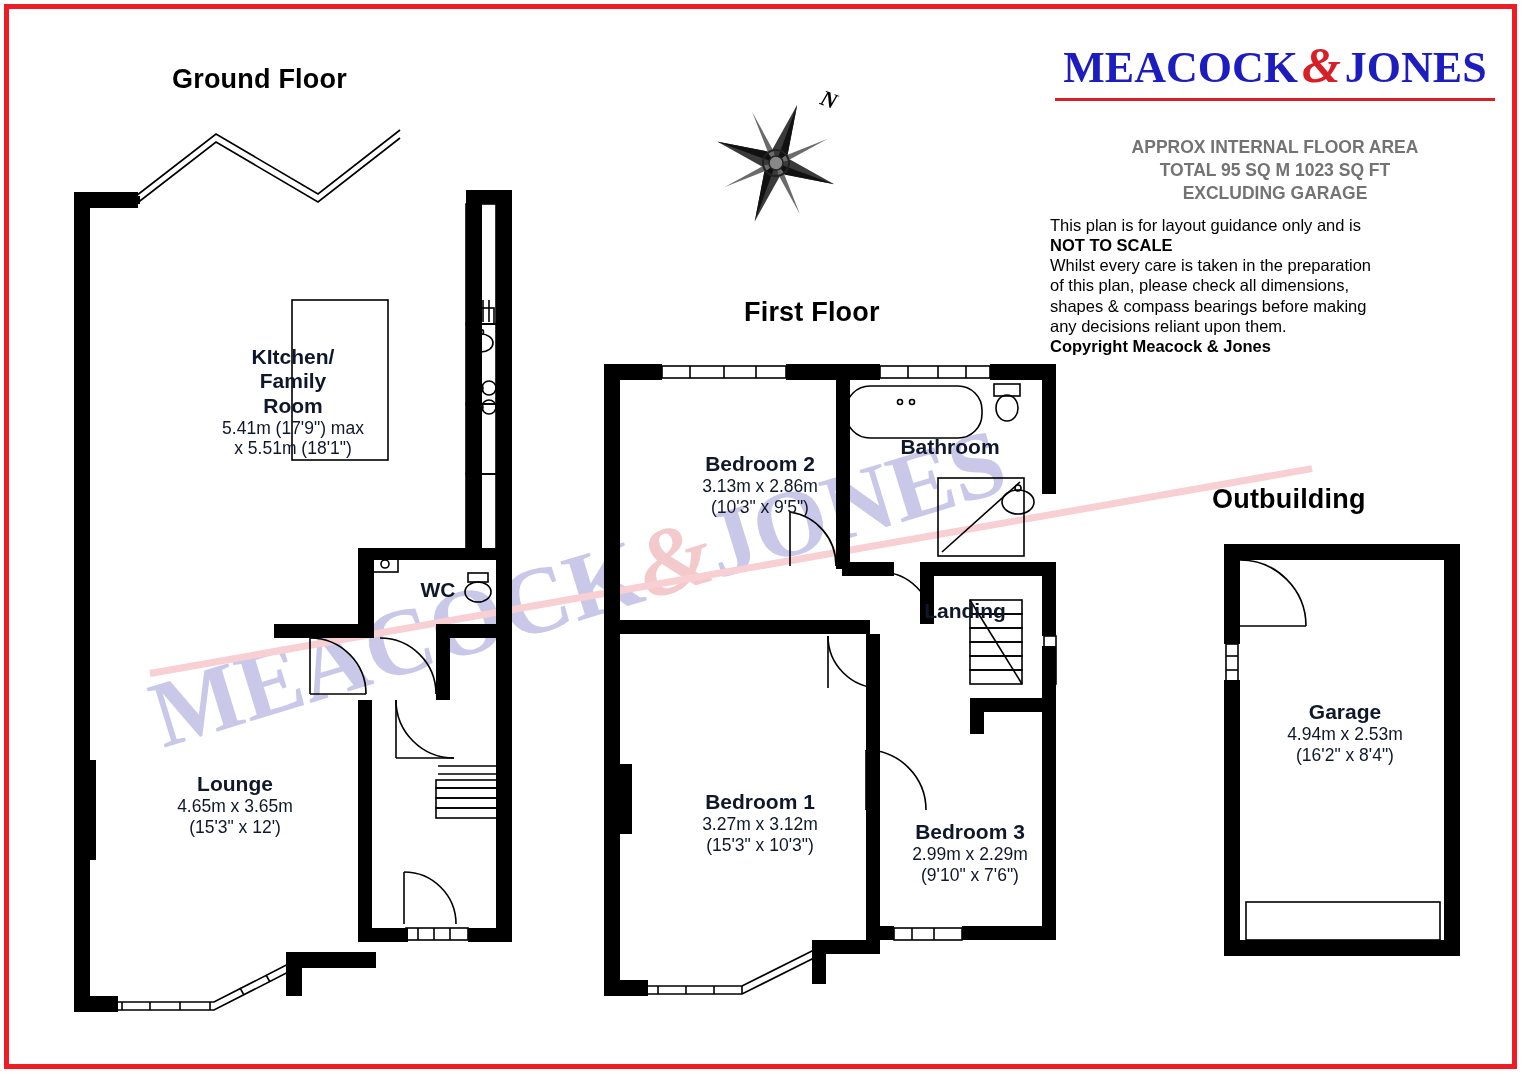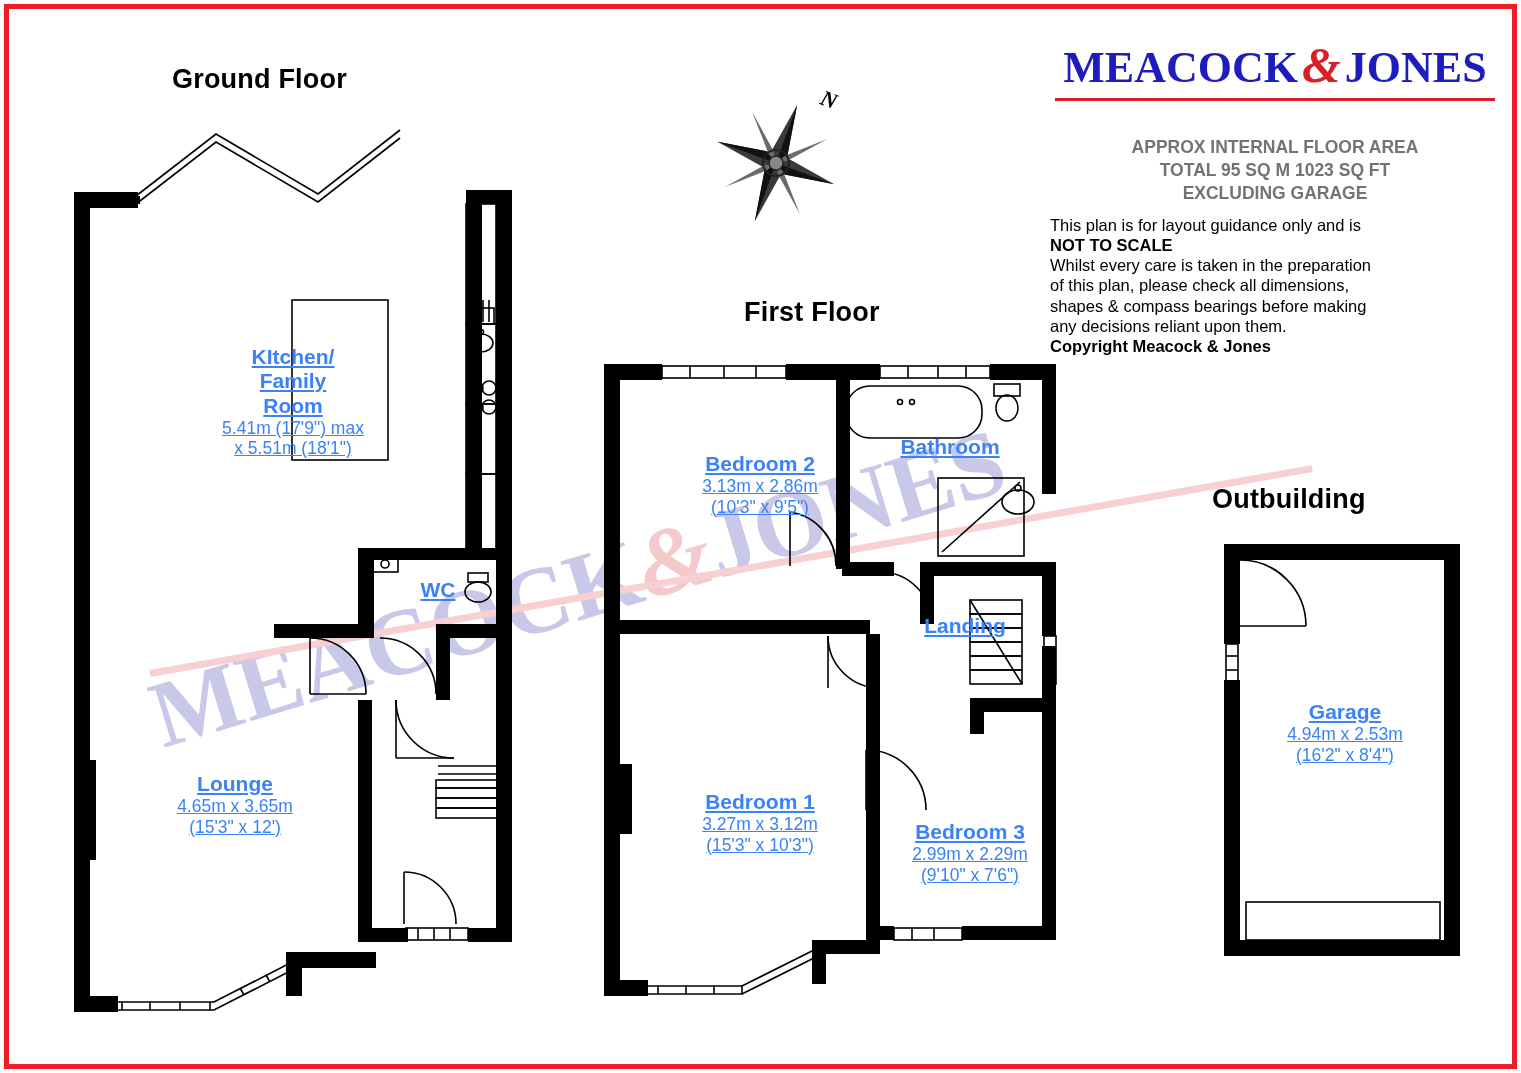--- a/index.html
+++ b/index.html
@@ -23,23 +23,22 @@
     top: 4px;
     width: 1513px;
     height: 1065px;
     border: 5px solid #ee1c25;
     box-sizing: border-box;
   }
   .abs { position: absolute; }
   .room-label {
     position: absolute;
     text-align: center;
-    color: #3b82f6;
+    color: #0f172a;
     line-height: 1.16;
-    text-decoration: underline;
   }
   .room-label .name {
     font-weight: bold;
     font-size: 21px;
   }
   .room-label .dim {
     font-size: 17.5px;
   }
   .floor-title {
     position: absolute;
@@ -426,21 +425,21 @@
   <div class="room-label" style="left:620px; top:452px; width:280px;">
     <div class="name">Bedroom 2</div>
     <div class="dim">3.13m x 2.86m</div>
     <div class="dim">(10'3" x 9'5")</div>
   </div>
 
   <div class="room-label" style="left:860px; top:435px; width:180px;">
     <div class="name">Bathroom</div>
   </div>
 
-  <div class="room-label" style="left:885px; top:614px; width:160px;">
+  <div class="room-label" style="left:885px; top:599px; width:160px;">
     <div class="name">Landing</div>
   </div>
 
   <div class="room-label" style="left:620px; top:790px; width:280px;">
     <div class="name">Bedroom 1</div>
     <div class="dim">3.27m x 3.12m</div>
     <div class="dim">(15'3" x 10'3")</div>
   </div>
 
   <div class="room-label" style="left:830px; top:820px; width:280px;">

